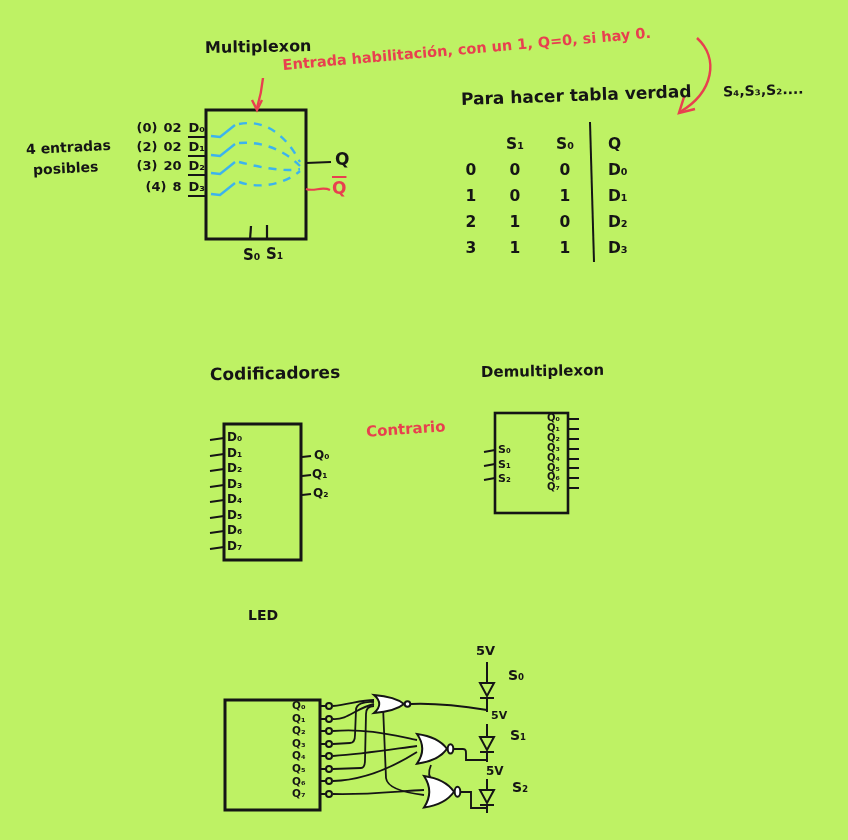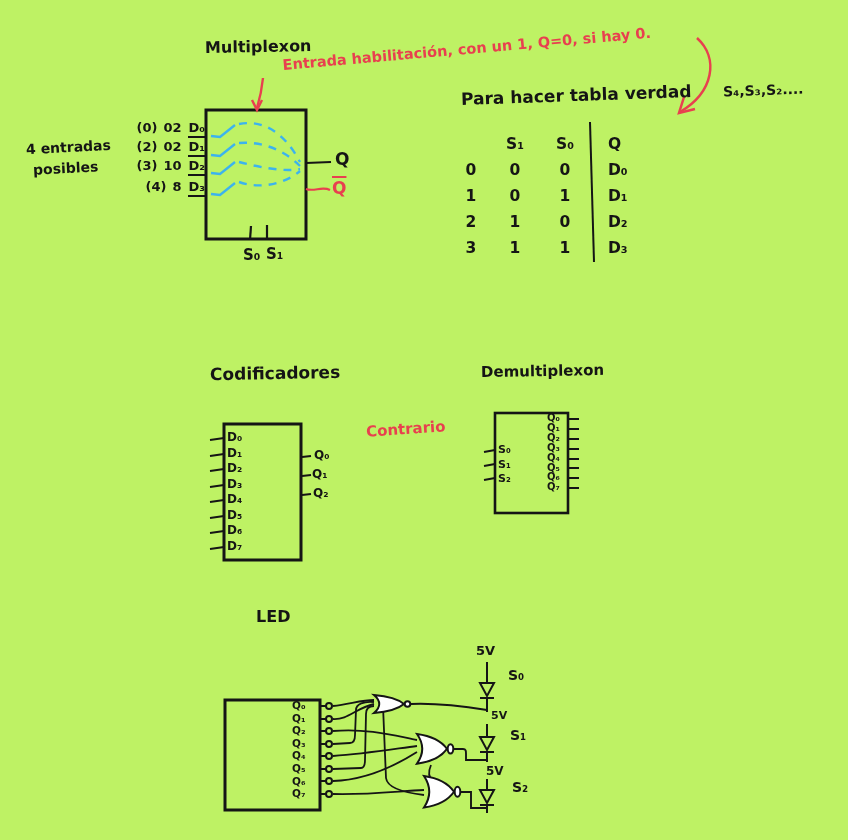--- a/index.html
+++ b/index.html
@@ -181,21 +181,21 @@
     <span>02</span>
     <span class="din">D₀</span>
   </div>
   <div class="muxrow" style="top:139px;">
     <span>(2)</span>
     <span>02</span>
     <span class="din">D₁</span>
   </div>
   <div class="muxrow" style="top:158px;">
     <span>(3)</span>
-    <span>10</span>
+    <span>20</span>
     <span class="din">D₂</span>
   </div>
   <div class="muxrow" style="top:179px;">
     <span>(4)</span>
     <span>8</span>
     <span class="din">D₃</span>
   </div>
 
   <div class="t" style="left:335px; top:150px; font-size:17px;">Q</div>
   <div class="t red overbar" style="left:332px; top:179px; font-size:17px;">Q</div>
@@ -259,21 +259,21 @@
     <div>Q₀</div>
     <div>Q₁</div>
     <div>Q₂</div>
     <div>Q₃</div>
     <div>Q₄</div>
     <div>Q₅</div>
     <div>Q₆</div>
     <div>Q₇</div>
   </div>
 
-  <div class="t" style="left:256px; top:608px; font-size:16px;">LED</div>
+  <div class="t" style="left:248px; top:608px; font-size:14px;">LED</div>
   <div class="pins pins-led-out">
     <div>Q₀</div>
     <div>Q₁</div>
     <div>Q₂</div>
     <div>Q₃</div>
     <div>Q₄</div>
     <div>Q₅</div>
     <div>Q₆</div>
     <div>Q₇</div>
   </div>

